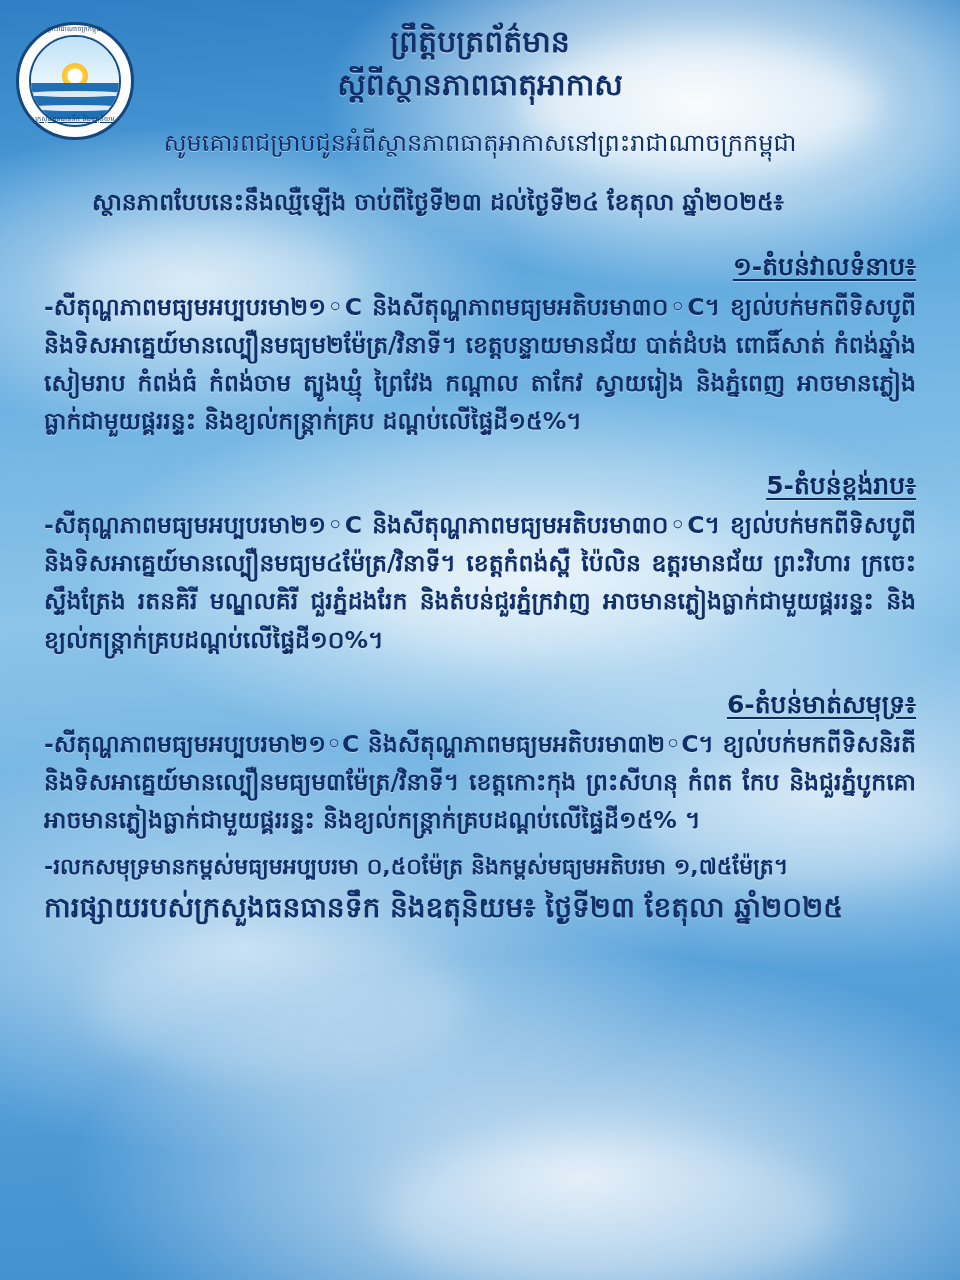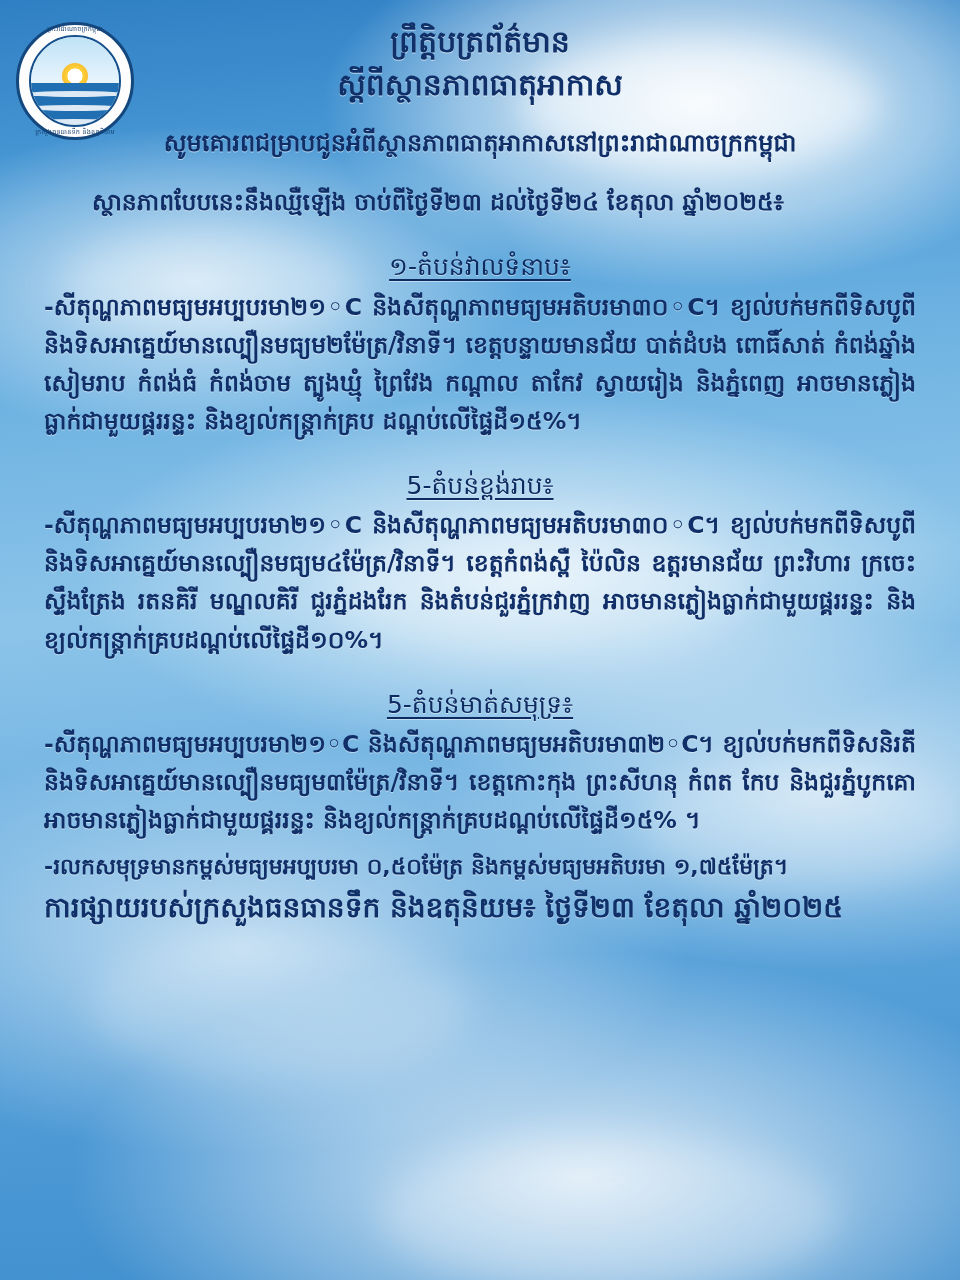--- a/index.html
+++ b/index.html
@@ -96,21 +96,21 @@
   .logo-text-top, .logo-text-bottom {
     position: absolute;
     left: 0; right: 0;
     text-align: center;
     font-size: 6.5px;
     color: #123e6e;
     font-family: "DejaVu Sans", sans-serif;
     letter-spacing: 0.2px;
   }
   .logo-text-top { top: 3px; }
-  .logo-text-bottom { bottom: 3px; }
+  .logo-text-bottom { bottom: 16px; text-decoration: underline; }
 
   
   .content {
     position: absolute;
     left: 0;
     top: 0;
     width: 960px;
     padding: 18px 44px 0 44px;
     box-sizing: border-box;
     text-align: center;
@@ -124,43 +124,43 @@
     text-shadow: 0 1px 0 rgba(255,255,255,0.55);
   }
   .title-1 { margin-top: 4px; }
   .title-2 { margin-top: 2px; }
 
   .lead {
     margin-top: 20px;
     font-size: 24px;
     line-height: 1.5;
     color: #102f68;
-    font-weight: bold;
+    font-weight: normal;
     text-shadow: 0 1px 0 rgba(255,255,255,0.5);
   }
 
   .body-text {
     text-align: justify;
     font-size: 23.5px;
     line-height: 1.62;
     color: #102f68;
     font-weight: bold;
     text-shadow: 0 1px 0 rgba(255,255,255,0.45);
   }
   .para {
     margin-top: 22px;
     text-indent: 48px;
     text-align: justify;
   }
   .section-head {
     margin-top: 26px;
     font-size: 25px;
-    font-weight: normal;
+    font-weight: bold;
     color: #0d2b61;
-    text-align: center;
+    text-align: right;
     text-decoration: underline;
     text-underline-offset: 4px;
   }
   .section-body {
     margin-top: 0;
     text-align: justify;
     font-size: 23.5px;
     line-height: 1.62;
   }
   .sea-line {
@@ -226,21 +226,21 @@
 
 
       <p class="para">ស្ថានភាពបែបនេះនឹងឈ្មឺឡើង ចាប់ពីថ្ងៃទី២៣ ដល់ថ្ងៃទី២៤ ខែតុលា ឆ្នាំ២០២៥៖</p>
 
       <div class="section-head">១-តំបន់វាលទំនាប៖</div>
       <div class="section-body">-សីតុណ្ហភាពមធ្យមអប្បបរមា២១◦C និងសីតុណ្ហភាពមធ្យមអតិបរមា៣០◦C។ ខ្យល់បក់មកពីទិសបូពី និងទិសអាគ្នេយ៍មានល្បឿនមធ្យម២ម៉ែត្រ/វិនាទី។ ខេត្តបន្ទាយមានជ័យ បាត់ដំបង ពោធិ៍សាត់ កំពង់ឆ្នាំង សៀមរាប កំពង់ធំ កំពង់ចាម ត្បូងឃ្មុំ ព្រៃវែង កណ្តាល តាកែវ ស្វាយរៀង និងភ្នំពេញ អាចមានភ្លៀងធ្លាក់ជាមួយផ្គររន្ទះ និងខ្យល់កន្ត្រាក់គ្រប ដណ្តប់លើផ្ទៃដី១៥%។</div>
 
       <div class="section-head">5-តំបន់ខ្ពង់រាប៖</div>
       <div class="section-body">-សីតុណ្ហភាពមធ្យមអប្បបរមា២១◦C និងសីតុណ្ហភាពមធ្យមអតិបរមា៣០◦C។ ខ្យល់បក់មកពីទិសបូពី និងទិសអាគ្នេយ៍មានល្បឿនមធ្យម៤ម៉ែត្រ/វិនាទី។ ខេត្តកំពង់ស្ពឺ ប៉ៃលិន ឧត្តរមានជ័យ ព្រះវិហារ ក្រចេះ ស្ទឹងត្រែង រតនគិរី មណ្ឌលគិរី ជួរភ្នំដងរែក និងតំបន់ជួរភ្នំក្រវាញ អាចមានភ្លៀងធ្លាក់ជាមួយផ្គររន្ទះ និងខ្យល់កន្ត្រាក់គ្របដណ្តប់លើផ្ទៃដី១០%។</div>
 
-      <div class="section-head">5-តំបន់មាត់សមុទ្រ៖</div>
+      <div class="section-head">6-តំបន់មាត់សមុទ្រ៖</div>
       <div class="section-body">-សីតុណ្ហភាពមធ្យមអប្បបរមា២១◦C និងសីតុណ្ហភាពមធ្យមអតិបរមា៣២◦C។ ខ្យល់បក់មកពីទិសនិរតី និងទិសអាគ្នេយ៍មានល្បឿនមធ្យម៣ម៉ែត្រ/វិនាទី។ ខេត្តកោះកុង ព្រះសីហនុ កំពត កែប និងជួរភ្នំបូកគោ អាចមានភ្លៀងធ្លាក់ជាមួយផ្គររន្ទះ និងខ្យល់កន្ត្រាក់គ្របដណ្តប់លើផ្ទៃដី១៥% ។</div>
 
       <div class="sea-line">-រលកសមុទ្រមានកម្ពស់មធ្យមអប្បបរមា ០,៥០ម៉ែត្រ និងកម្ពស់មធ្យមអតិបរមា ១,៧៥ម៉ែត្រ។</div>
     </div>
 
     <div class="footer">ការផ្សាយរបស់ក្រសួងធនធានទឹក និងឧតុនិយម៖ ថ្ងៃទី២៣ ខែតុលា ឆ្នាំ២០២៥</div>
   </div>
 </div>
 
 </body></html>

